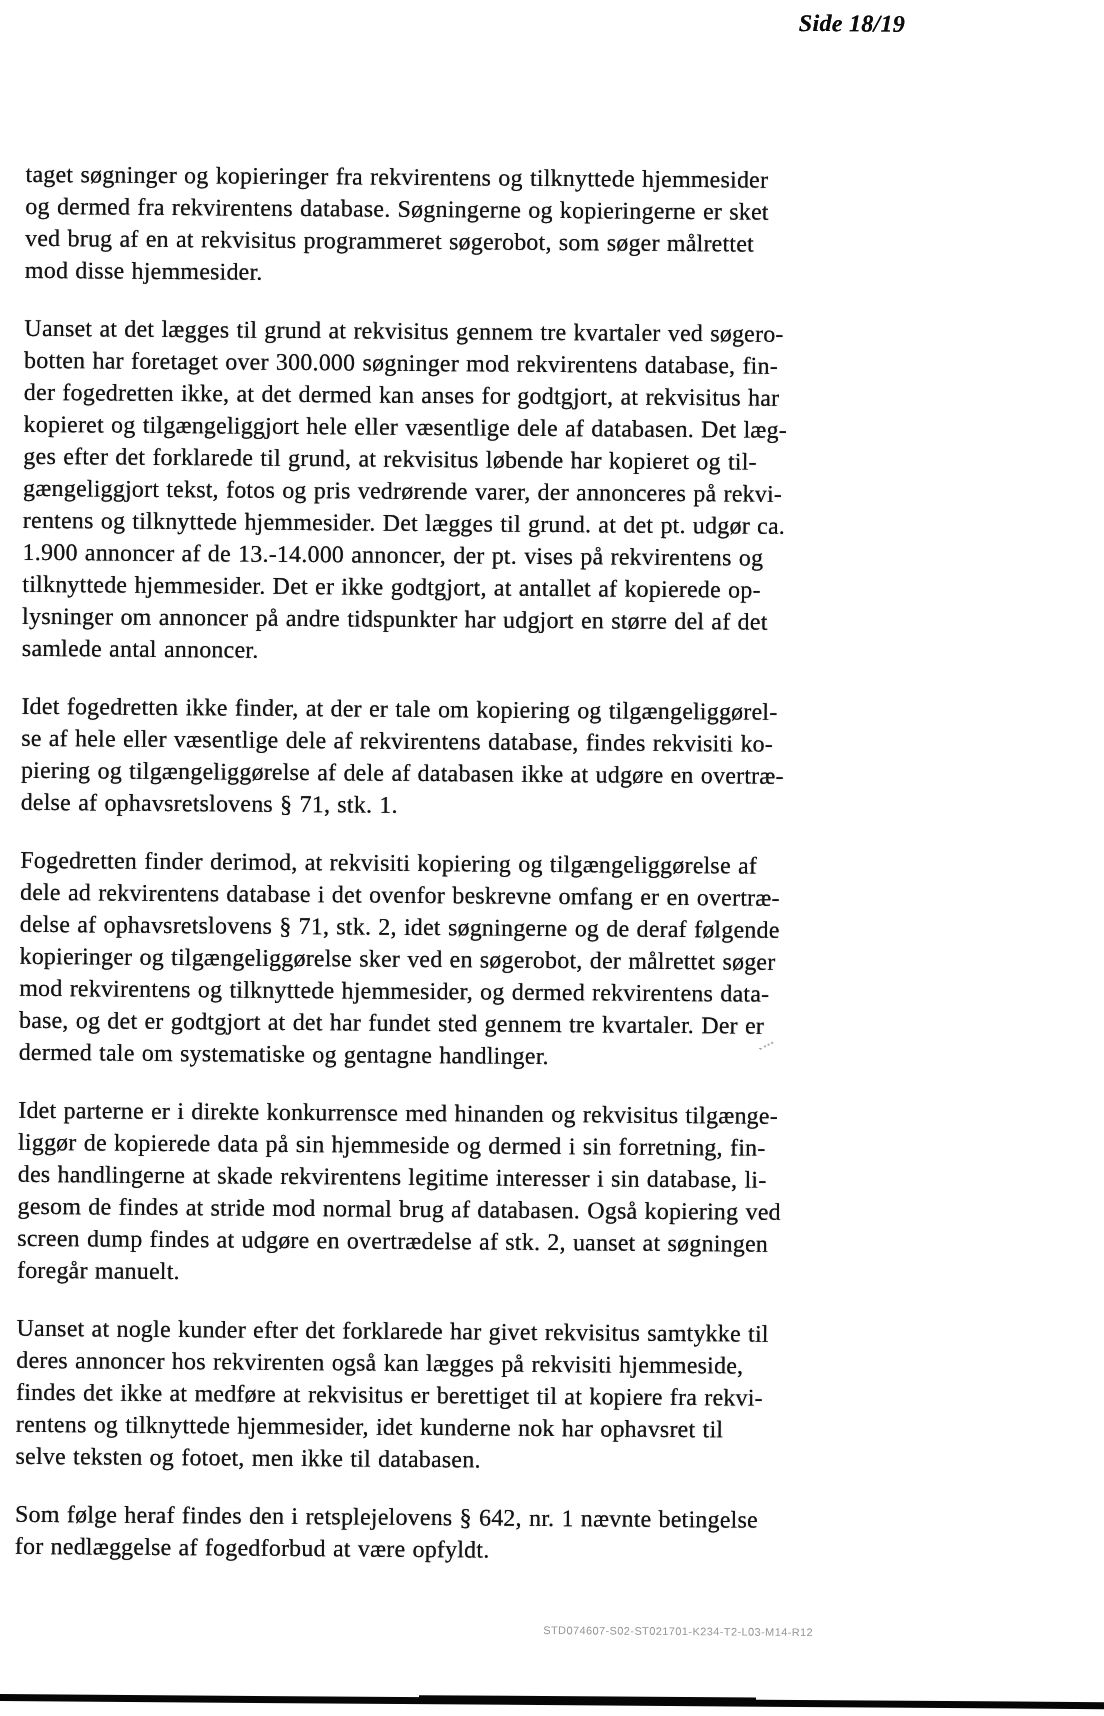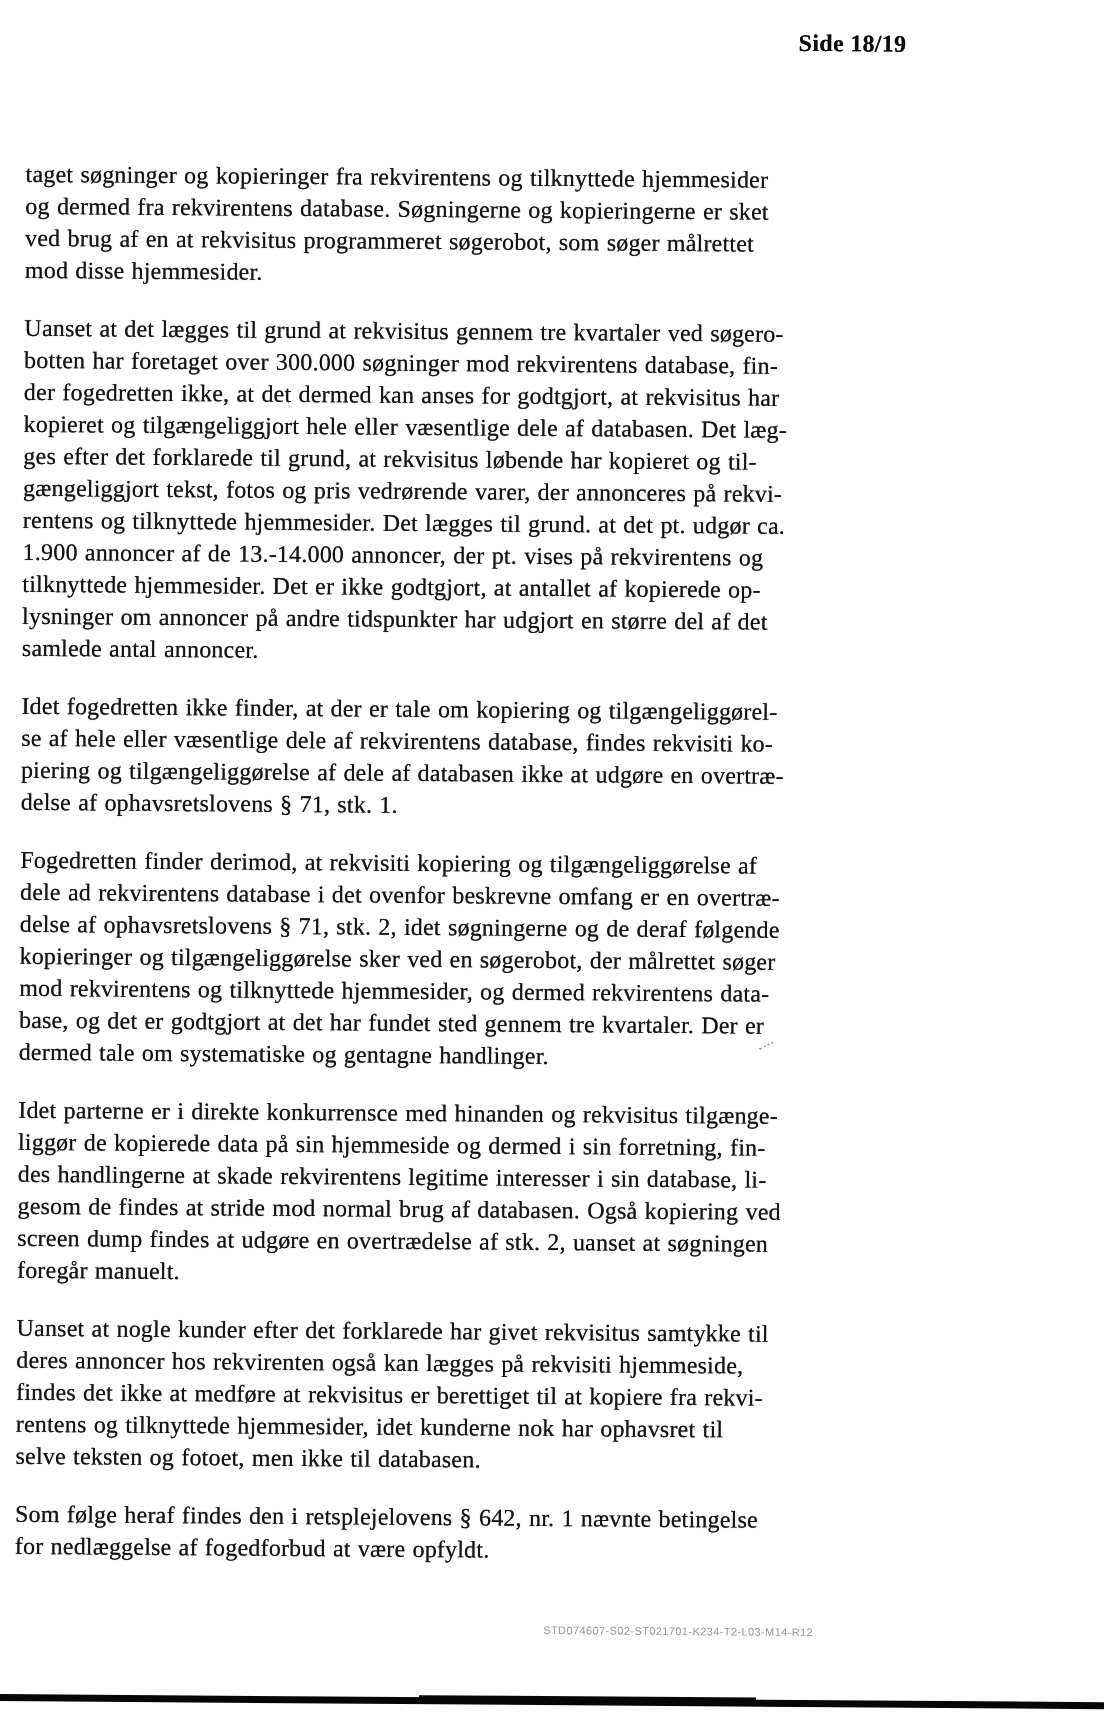--- a/index.html
+++ b/index.html
@@ -17,27 +17,28 @@
   
   .scan {
     position: absolute;
     inset: 0;
     transform: rotate(0.45deg);
     transform-origin: 40px 0;
     color: #121212;
   }
   .page-number {
     position: absolute;
-    top: 24px;
+    top: 4px;
     left: 799px;
     font-size: 24px;
     font-weight: bold;
     letter-spacing: 0.3px;
     color: #0c0c0c;
     text-shadow: 0 0 0.6px rgba(0,0,0,0.75);
+    font-style: italic;
   }
   .text-block {
     position: absolute;
     top: 158px;
     left: 27px;
   }
   .para {
     margin: 0 0 26px 0;
     font-size: 24px;
     line-height: 32px;

